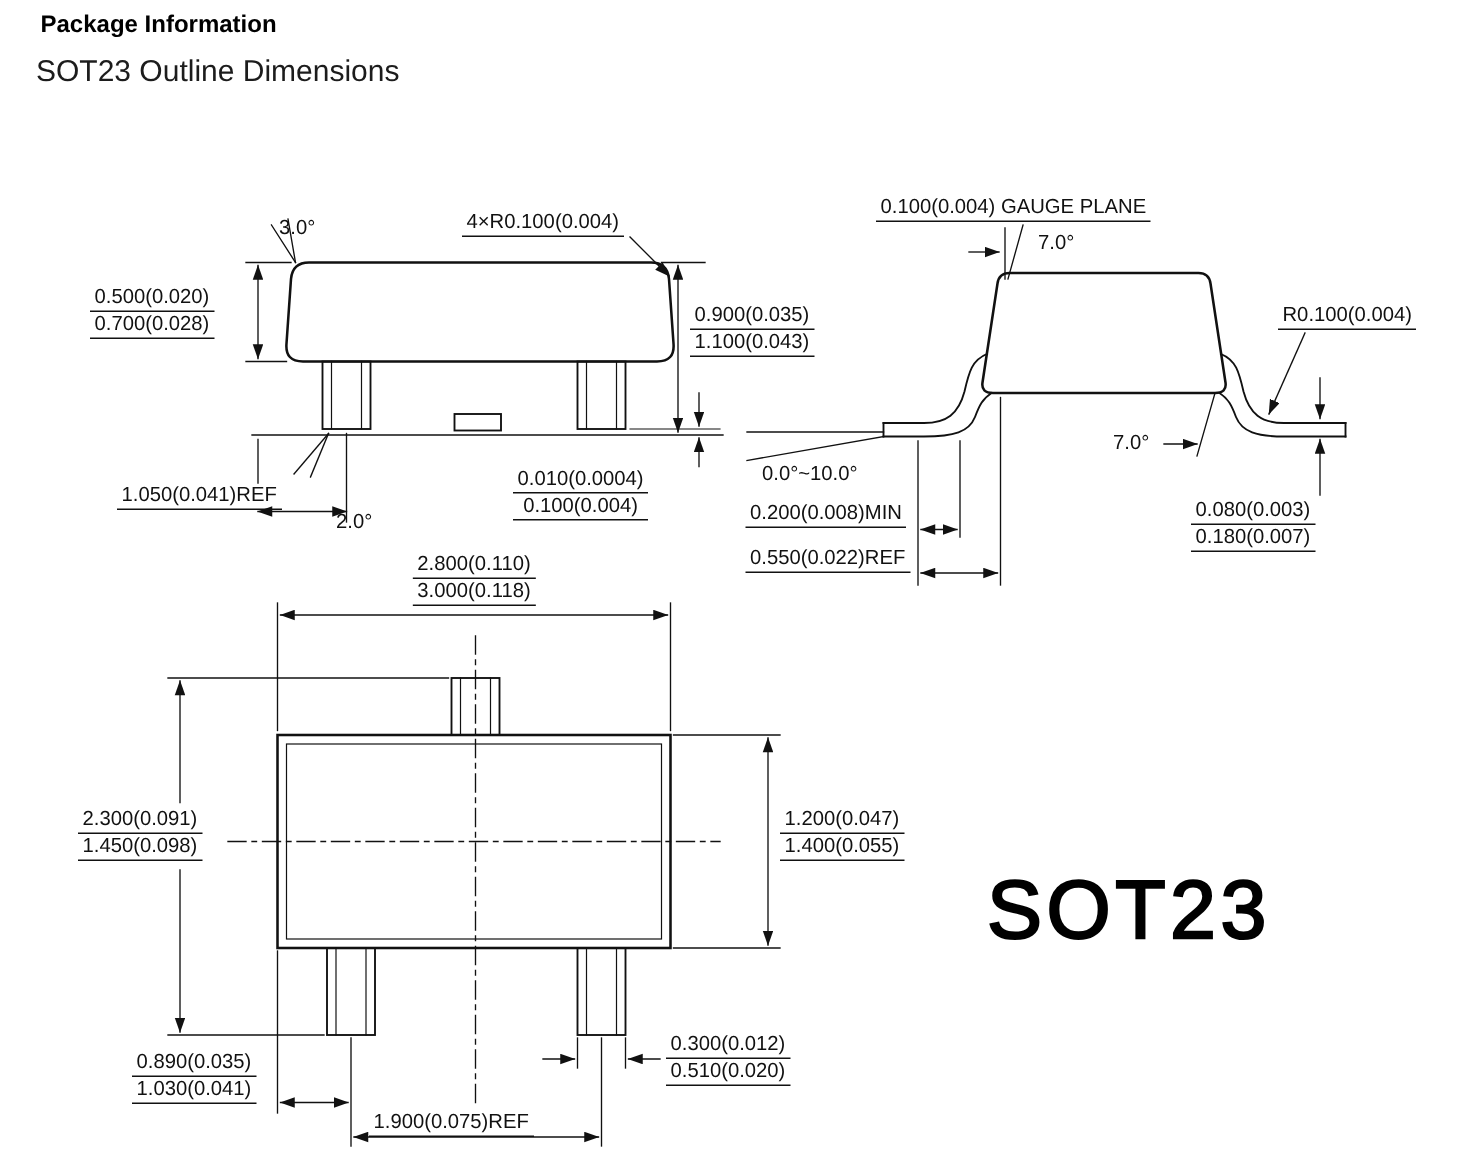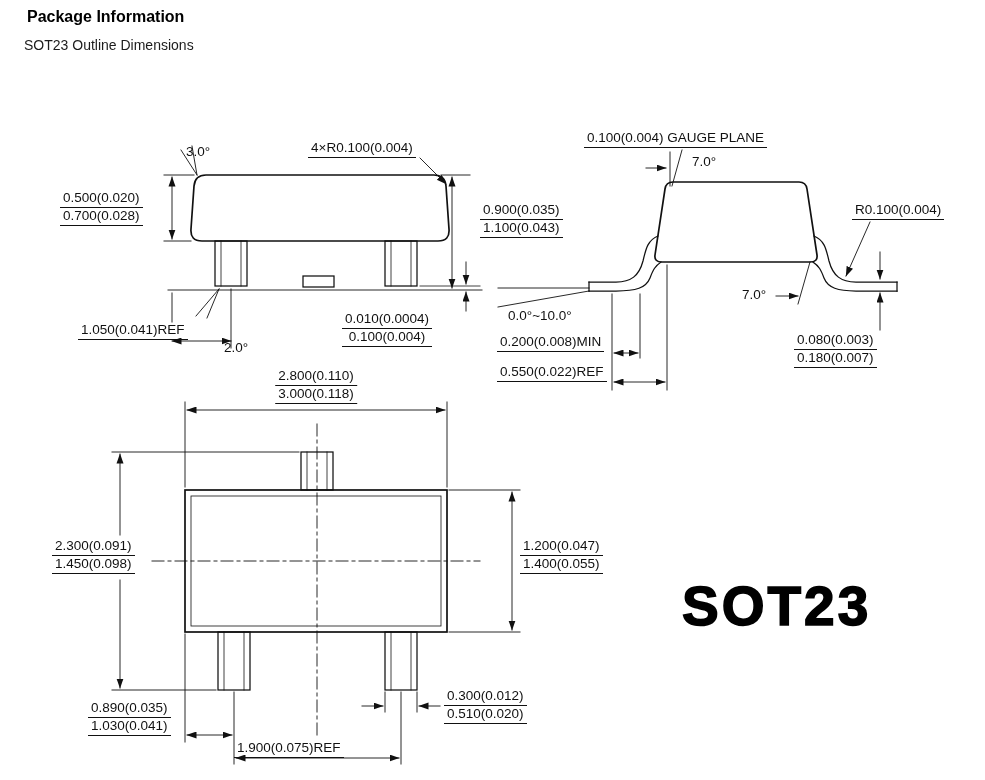--- a/index.html
+++ b/index.html
@@ -2,37 +2,37 @@
 <html><head>
 <meta charset="utf-8">
 <style>
   * { margin:0; padding:0; box-sizing:border-box; }
   html,body { width:985px; height:780px; }
   body {
     position:relative; background:#ffffff; overflow:hidden;
     font-family:"Liberation Sans", sans-serif; color:#111;
   }
   .page-title { position:absolute; left:27px; top:8px; font-size:16px; font-weight:bold; color:#000; }
-  .page-subtitle { position:absolute; left:24px; top:37px; font-size:14px; color:#1c1c1c; }
+  .page-subtitle { position:absolute; left:24px; top:37px; font-size:20px; color:#1c1c1c; }
   svg.drawing { position:absolute; left:0; top:0; }
   .bold { stroke-width:1.7; }
   .med  { stroke-width:1.25; }
   .thin { stroke-width:0.9; }
   .hair { stroke-width:0.8; }
   .cl   { stroke-width:0.9; stroke-dasharray:12 4 3 4; }
   .dim {
     position:absolute; font-size:13.5px; line-height:16px;
     white-space:nowrap; text-align:center; color:#111;
   }
   .dim .u { display:block; border-bottom:1.2px solid #111; padding:0 3px 1px; }
   .dim .p { display:block; padding:0 2px; }
   .center { transform:translateX(-50%); }
   .sot-name {
-    position:absolute; left:682px; top:574px;
-    font-size:55px; font-weight:bold; letter-spacing:3px; color:#000;
+    position:absolute; left:658px; top:574px;
+    font-size:55px; font-weight:normal; letter-spacing:3px; color:#000;
     -webkit-text-stroke:1.6px #000;
   }
 </style>
 </head>
 <body>
 
 <div class="page-title">Package Information</div>
 <div class="page-subtitle">SOT23 Outline Dimensions</div>
 
 <svg class="drawing" width="985" height="780" viewBox="0 0 985 780">
@@ -171,21 +171,21 @@
 <div class="dim" style="left:184px; top:144px;">
   <span class="p">3.0°</span>
 </div>
 <div class="dim" style="left:308px; top:140px;">
   <span class="u">4×R0.100(0.004)</span>
 </div>
 <div class="dim" style="left:60px; top:190px;">
   <span class="u">0.500(0.020)</span>
   <span class="u">0.700(0.028)</span>
 </div>
-<div class="dim" style="left:480px; top:202px;">
+<div class="dim" style="left:460px; top:202px;">
   <span class="u">0.900(0.035)</span>
   <span class="u">1.100(0.043)</span>
 </div>
 <div class="dim" style="left:222px; top:302px;margin-top:38px;">
   <span class="p">2.0°</span>
 </div>
 <div class="dim" style="left:78px; top:322px;">
   <span class="u">1.050(0.041)REF</span>
 </div>
 <div class="dim" style="left:342px; top:311px;">
@@ -232,17 +232,17 @@
   <span class="u">1.400(0.055)</span>
 </div>
 <div class="dim" style="left:88px; top:700px;">
   <span class="u">0.890(0.035)</span>
   <span class="u">1.030(0.041)</span>
 </div>
 <div class="dim" style="left:444px; top:688px;text-align:center;">
   <span class="u">0.300(0.012)</span>
   <span class="u">0.510(0.020)</span>
 </div>
-<div class="dim" style="left:234px; top:740px;">
+<div class="dim" style="left:234px; top:740px;padding-left:12px;">
   <span class="u">1.900(0.075)REF</span>
 </div>
 
 <div class="sot-name">SOT23</div>
 
 </body></html>

